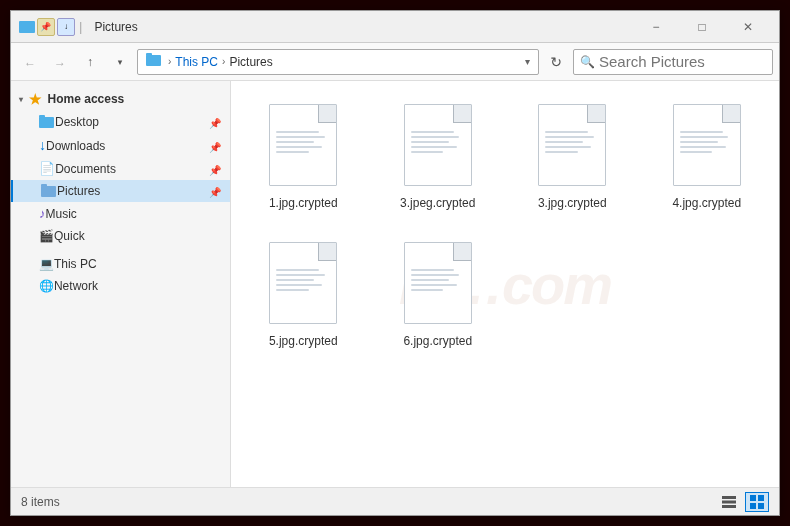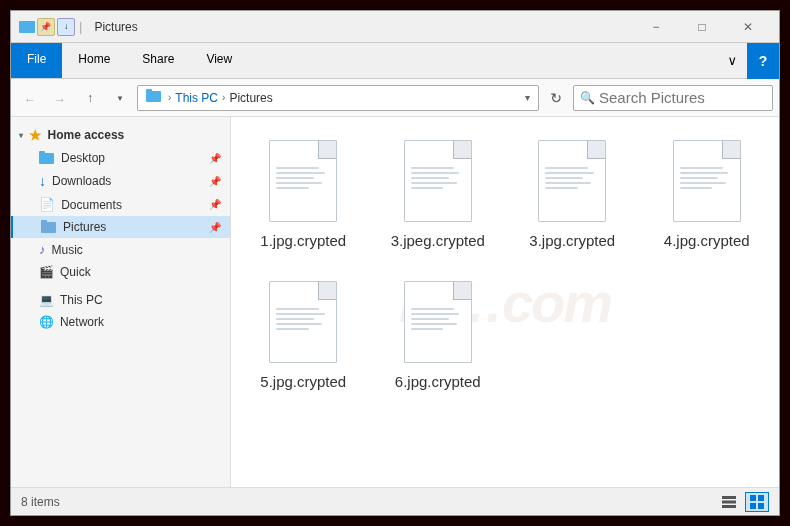--- a/index.html
+++ b/index.html
@@ -229,26 +229,25 @@
     .sidebar-arrow {
       font-size: 8px;
       color: #666;
     }
     .sidebar-star {
       color: #f0a000;
       font-size: 14px;
     }
     .sidebar-item {
       display: flex;
-      align-items: center;
+      align-items: flex-end;
       padding: 4px 8px 4px 28px;
       font-size: 12px;
       color: #333;
       cursor: pointer;
-      gap: 6px;
       position: relative;
     }
     .sidebar-item.active {
       background: #cce4f7;
       border-left: 2px solid #0078d7;
     }
     .sidebar-pin {
       margin-left: auto;
       color: #888;
       font-size: 10px;
@@ -322,21 +321,21 @@
       display: flex;
       flex-direction: column;
       gap: 3px;
     }
     .doc-line {
       height: 2px;
       background: #d0d8e0;
       border-radius: 1px;
     }
     .file-label {
-      font-size: 15px;
+      font-size: 12px;
       color: #333;
       text-align: center;
       word-break: break-all;
     }
     
     .status-bar {
       height: 28px;
       background: #f0f0f0;
       border-top: 1px solid #ddd;
       display: flex;
@@ -380,38 +379,20 @@
       </div>
     </div>
     <span class="title-text">Pictures</span>
     <div class="window-controls">
       <button class="win-btn">−</button>
       <button class="win-btn">□</button>
       <button class="win-btn close">✕</button>
     </div>
   </div>
 
-  <div class="ribbon">
-    <div class="ribbon-tab active">
-      <span>File</span>
-    </div>
-    <div class="ribbon-tab">
-      <span>Home</span>
-    </div>
-    <div class="ribbon-tab">
-      <span>Share</span>
-    </div>
-    <div class="ribbon-tab">
-      <span>View</span>
-    </div>
-    <div class="ribbon-chevron">
-      <span>∨</span>
-    </div>
-    <div class="help-btn">?</div>
-  </div>
 
   <div class="address-bar">
     <button class="nav-btn disabled">←</button>
     <button class="nav-btn disabled">→</button>
     <button class="nav-btn">↑</button>
     <button class="nav-btn" style="font-size:9px;">▾</button>
 
     <div class="breadcrumb-bar">
       <span style="margin-right:2px;">
         <svg width="16" height="14" viewBox="0 0 16 14">

